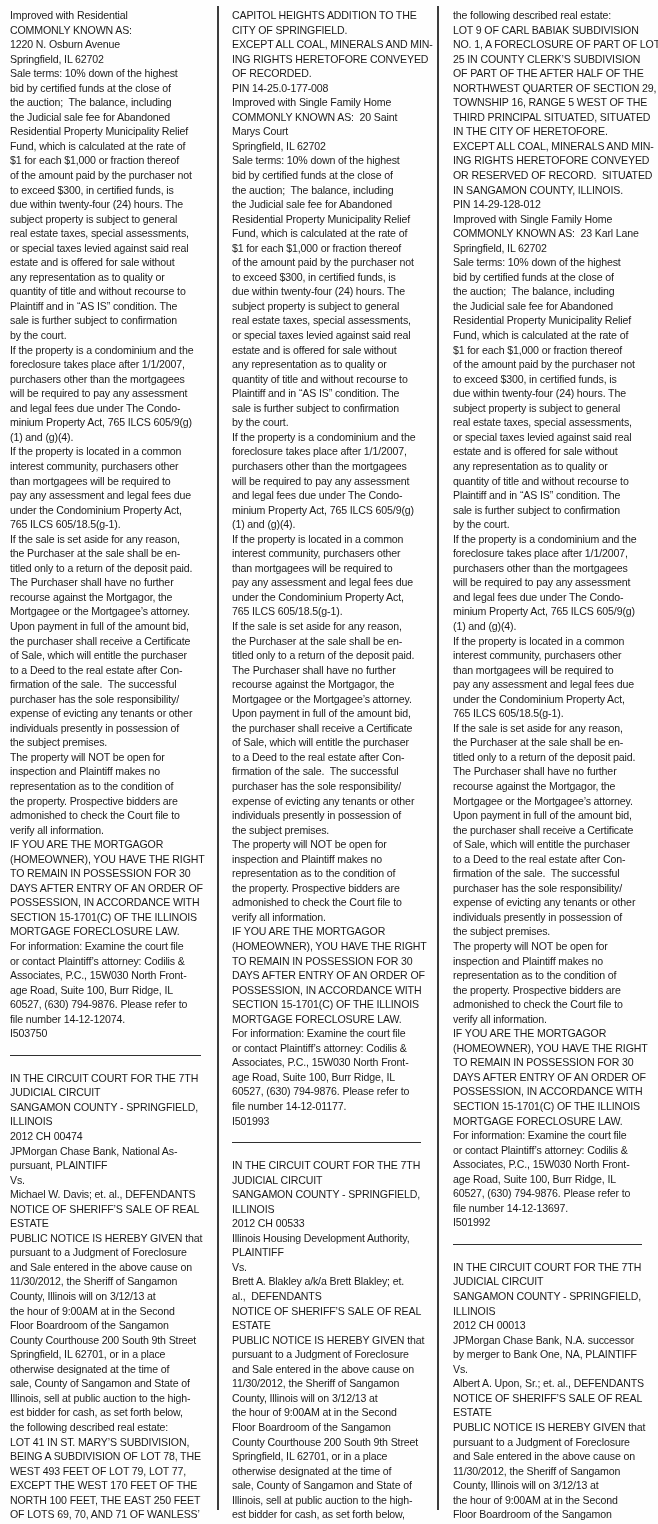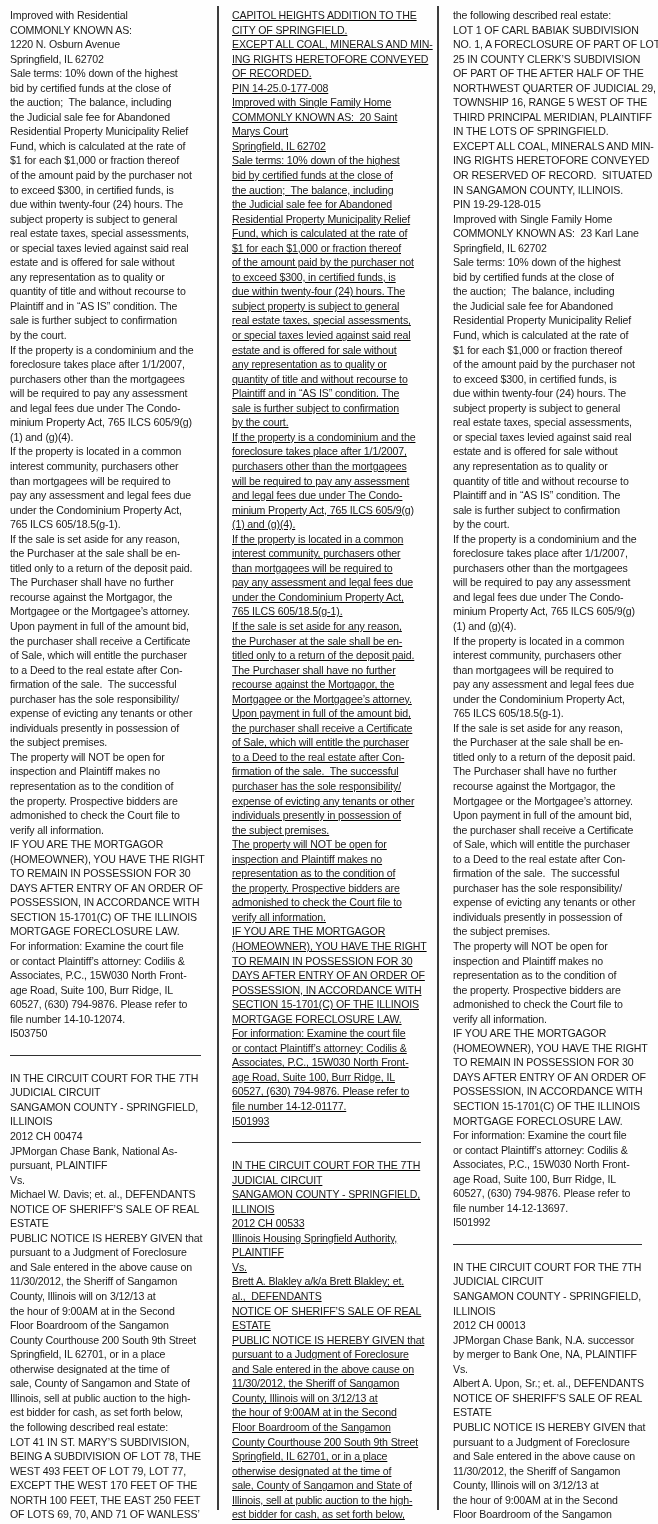--- a/index.html
+++ b/index.html
@@ -23,21 +23,21 @@
     width: 1.5px;
     background: #3d3d3d;
   }
   .vdivider.d1 { left: 217px; }
   .vdivider.d2 { left: 437px; }
   .col {
     position: absolute;
     top: 8px;
   }
   .col.c1 { left: 10px;  width: 203px; }
-  .col.c2 { left: 232px; width: 201px; text-decoration: underline; }
+  .col.c2 { left: 232px; width: 201px; }
   .col.c3 { left: 453px; width: 201px; }
   .line {
     font-size: 10.6px;
     line-height: 14.55px;
     letter-spacing: -0.14px;
     color: #1b1b1b;
     white-space: pre;
   }
   .rule {
     height: 0;
@@ -116,21 +116,21 @@
         <div class="line">TO REMAIN IN POSSESSION FOR 30</div>
         <div class="line">DAYS AFTER ENTRY OF AN ORDER OF</div>
         <div class="line">POSSESSION, IN ACCORDANCE WITH</div>
         <div class="line">SECTION 15-1701(C) OF THE ILLINOIS</div>
         <div class="line">MORTGAGE FORECLOSURE LAW.</div>
         <div class="line">For information: Examine the court file</div>
         <div class="line">or contact Plaintiff’s attorney: Codilis &amp;</div>
         <div class="line">Associates, P.C., 15W030 North Front-</div>
         <div class="line">age Road, Suite 100, Burr Ridge, IL</div>
         <div class="line">60527, (630) 794-9876. Please refer to</div>
-        <div class="line">file number 14-10-12074.</div>
+        <div class="line">file number 14-12-12074.</div>
         <div class="line">I503750</div>
       </div>
       <div class="rule"></div>
       <div class="section">
         <div class="line">IN THE CIRCUIT COURT FOR THE 7TH</div>
         <div class="line">JUDICIAL CIRCUIT</div>
         <div class="line">SANGAMON COUNTY - SPRINGFIELD,</div>
         <div class="line">ILLINOIS</div>
         <div class="line">2012 CH 00474</div>
         <div class="line">JPMorgan Chase Bank, National As-</div>
@@ -241,21 +241,21 @@
         <div class="line">file number 14-12-01177.</div>
         <div class="line">I501993</div>
       </div>
       <div class="rule"></div>
       <div class="section">
         <div class="line">IN THE CIRCUIT COURT FOR THE 7TH</div>
         <div class="line">JUDICIAL CIRCUIT</div>
         <div class="line">SANGAMON COUNTY - SPRINGFIELD,</div>
         <div class="line">ILLINOIS</div>
         <div class="line">2012 CH 00533</div>
-        <div class="line">Illinois Housing Springfield Authority,</div>
+        <div class="line">Illinois Housing Development Authority,</div>
         <div class="line">PLAINTIFF</div>
         <div class="line">Vs.</div>
         <div class="line">Brett A. Blakley a/k/a Brett Blakley; et.</div>
         <div class="line">al.,  DEFENDANTS</div>
         <div class="line">NOTICE OF SHERIFF’S SALE OF REAL</div>
         <div class="line">ESTATE</div>
         <div class="line">PUBLIC NOTICE IS HEREBY GIVEN that</div>
         <div class="line">pursuant to a Judgment of Foreclosure</div>
         <div class="line">and Sale entered in the above cause on</div>
         <div class="line">11/30/2012, the Sheriff of Sangamon</div>
@@ -266,33 +266,33 @@
         <div class="line">Springfield, IL 62701, or in a place</div>
         <div class="line">otherwise designated at the time of</div>
         <div class="line">sale, County of Sangamon and State of</div>
         <div class="line">Illinois, sell at public auction to the high-</div>
         <div class="line">est bidder for cash, as set forth below,</div>
       </div>
     </div>
   <div class="col c3">
       <div class="section">
         <div class="line">the following described real estate:</div>
-        <div class="line">LOT 1 OF CARL BABIAK SUBDIVISION</div>
+        <div class="line">LOT 9 OF CARL BABIAK SUBDIVISION</div>
         <div class="line">NO. 1, A FORECLOSURE OF PART OF LOT</div>
         <div class="line">25 IN COUNTY CLERK’S SUBDIVISION</div>
         <div class="line">OF PART OF THE AFTER HALF OF THE</div>
-        <div class="line">NORTHWEST QUARTER OF JUDICIAL 29,</div>
+        <div class="line">NORTHWEST QUARTER OF SECTION 29,</div>
         <div class="line">TOWNSHIP 16, RANGE 5 WEST OF THE</div>
-        <div class="line">THIRD PRINCIPAL MERIDIAN, PLAINTIFF</div>
-        <div class="line">IN THE LOTS OF SPRINGFIELD.</div>
+        <div class="line">THIRD PRINCIPAL SITUATED, SITUATED</div>
+        <div class="line">IN THE CITY OF HERETOFORE.</div>
         <div class="line">EXCEPT ALL COAL, MINERALS AND MIN-</div>
         <div class="line">ING RIGHTS HERETOFORE CONVEYED</div>
         <div class="line">OR RESERVED OF RECORD.  SITUATED</div>
         <div class="line">IN SANGAMON COUNTY, ILLINOIS.</div>
-        <div class="line">PIN 19-29-128-015</div>
+        <div class="line">PIN 14-29-128-012</div>
         <div class="line">Improved with Single Family Home</div>
         <div class="line">COMMONLY KNOWN AS:  23 Karl Lane</div>
         <div class="line">Springfield, IL 62702</div>
         <div class="line">Sale terms: 10% down of the highest</div>
         <div class="line">bid by certified funds at the close of</div>
         <div class="line">the auction;  The balance, including</div>
         <div class="line">the Judicial sale fee for Abandoned</div>
         <div class="line">Residential Property Municipality Relief</div>
         <div class="line">Fund, which is calculated at the rate of</div>
         <div class="line">$1 for each $1,000 or fraction thereof</div>

